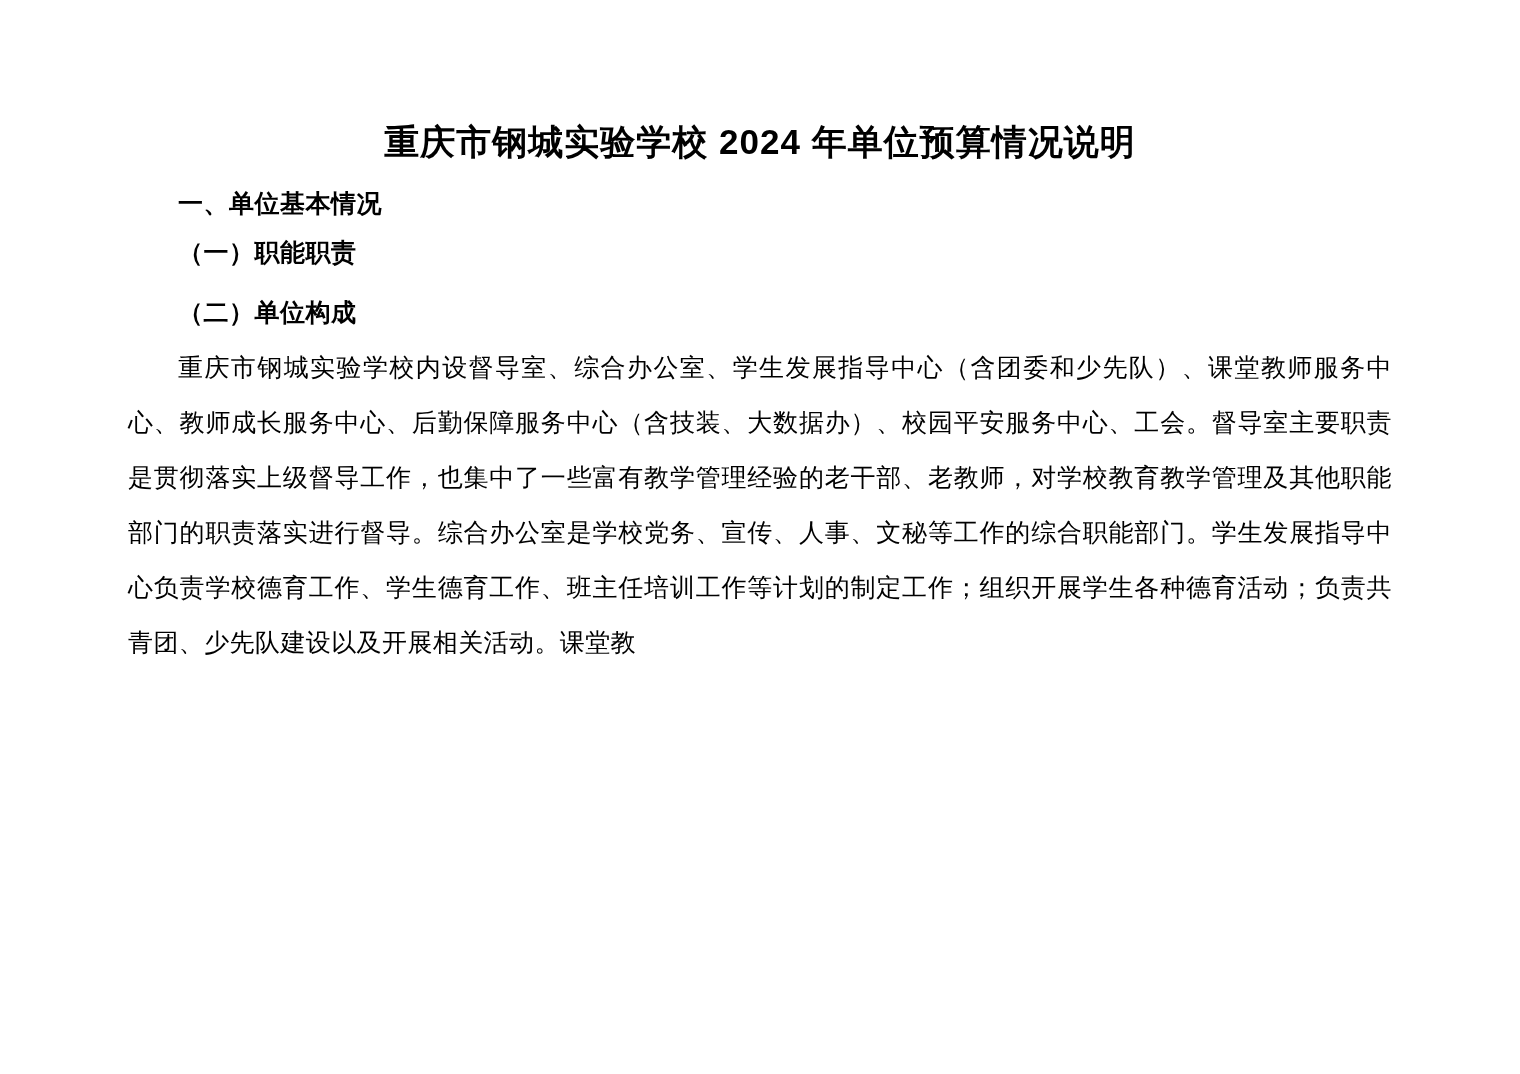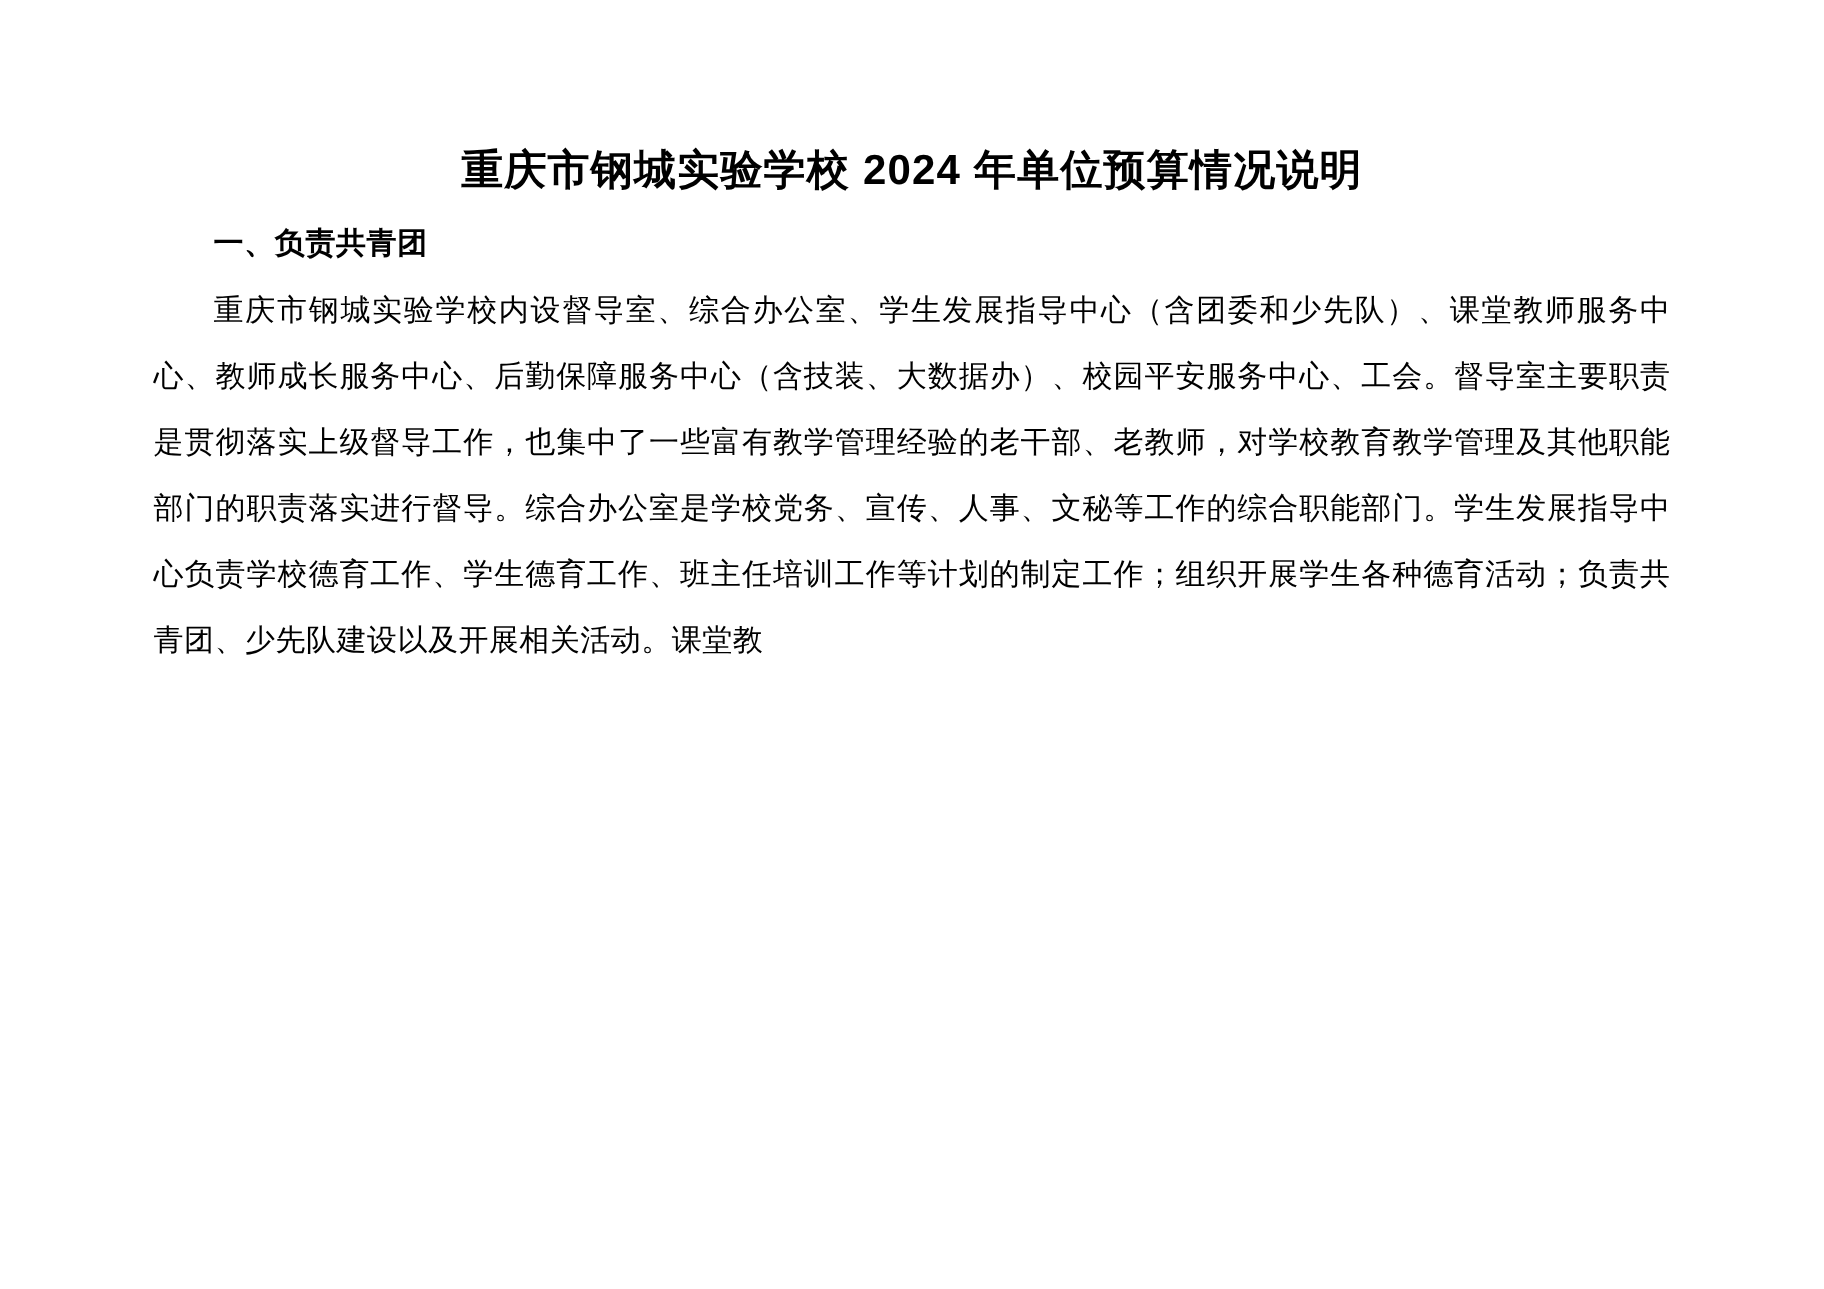--- a/index.html
+++ b/index.html
@@ -59,22 +59,24 @@
   }
   .spacer-sm { height: 6px; }
 </style>
 </head>
 <body>
 
 <div class="page">
 
   <h1 class="doc-title">重庆市钢城实验学校 2024 年单位预算情况说明</h1>
 
-  <h2 class="heading-1">一、负责共青团</h2>
+  <h2 class="heading-1">一、单位基本情况</h2>
 
+  <h3 class="heading-2">（一）职能职责</h3>
 
 
   <div class="spacer-sm"></div>
 
+  <h3 class="heading-2">（二）单位构成</h3>
 
   <p class="para">重庆市钢城实验学校内设督导室、综合办公室、学生发展指导中心（含团委和少先队）、课堂教师服务中心、教师成长服务中心、后勤保障服务中心（含技装、大数据办）、校园平安服务中心、工会。督导室主要职责是贯彻落实上级督导工作，也集中了一些富有教学管理经验的老干部、老教师，对学校教育教学管理及其他职能部门的职责落实进行督导。综合办公室是学校党务、宣传、人事、文秘等工作的综合职能部门。学生发展指导中心负责学校德育工作、学生德育工作、班主任培训工作等计划的制定工作；组织开展学生各种德育活动；负责共青团、少先队建设以及开展相关活动。课堂教</p>
 
 </div>
 
 </body></html>

